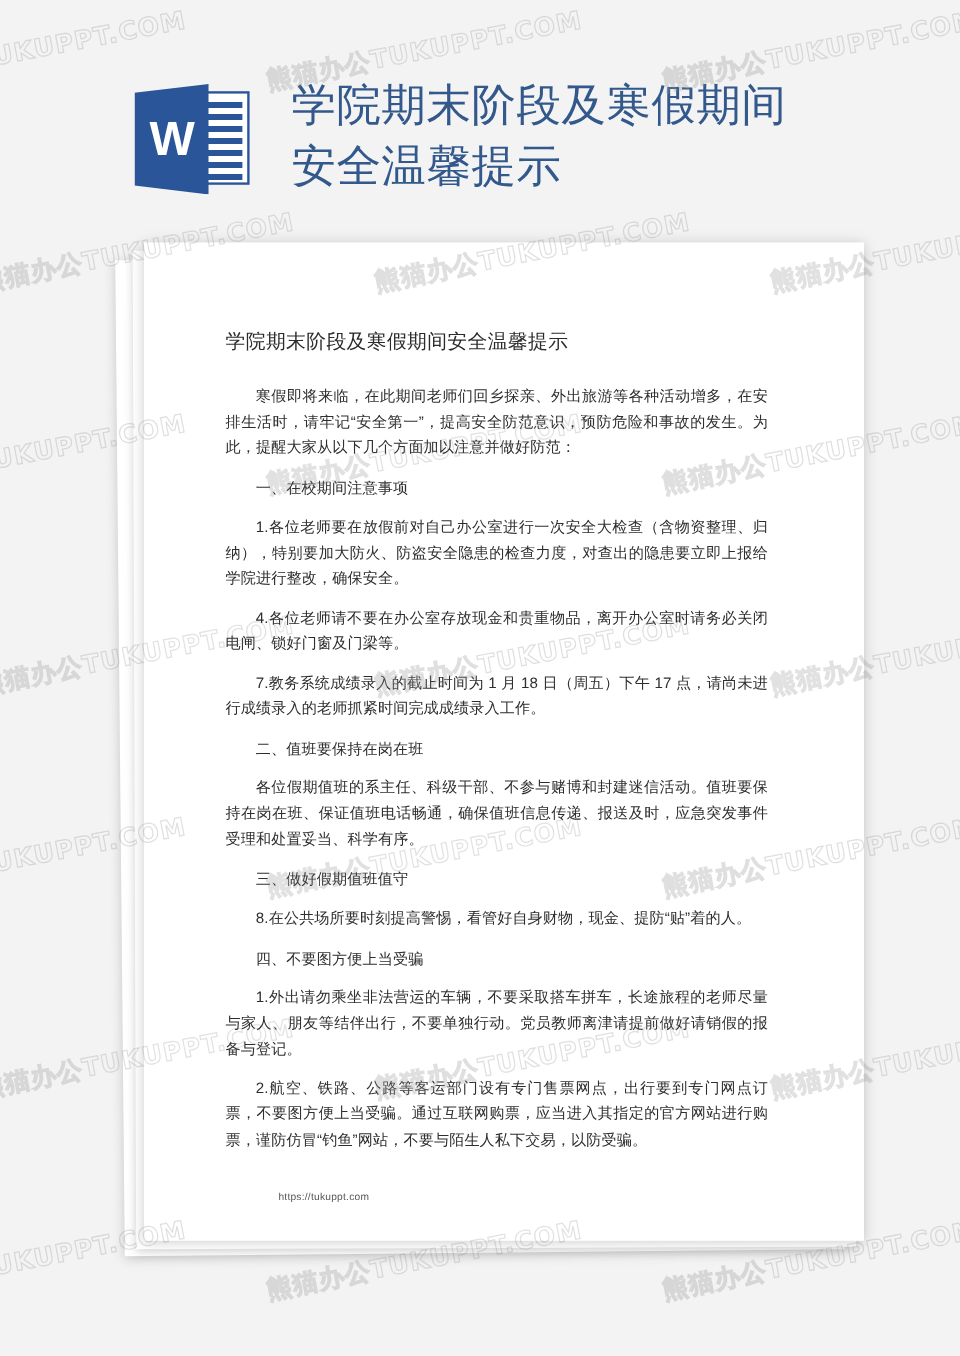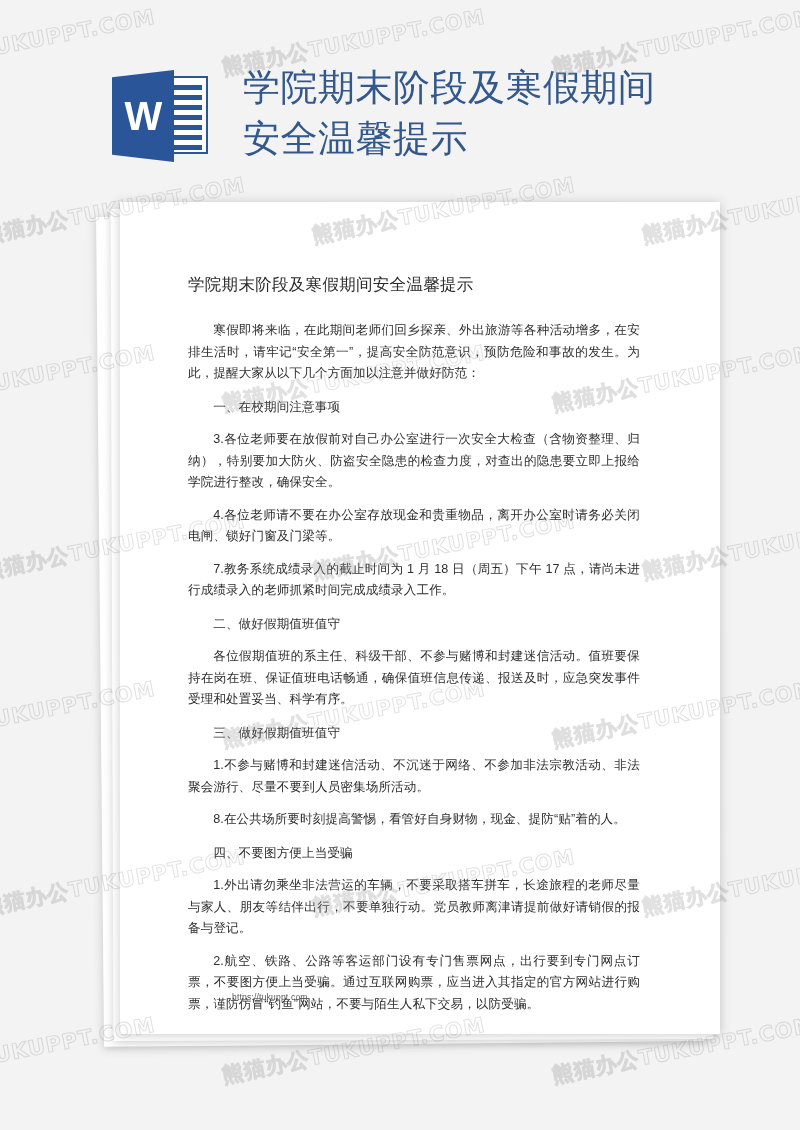--- a/index.html
+++ b/index.html
@@ -227,27 +227,26 @@
   </div>
   <div class="header-title">学院期末阶段及寒假期间安全温馨提示</div>
 </div>
 
 <div class="doc">
   <div class="doc-inner">
     <h1 class="doc-title">学院期末阶段及寒假期间安全温馨提示</h1>
     <div id="doc-paragraphs">
         <p class="indent">寒假即将来临，在此期间老师们回乡探亲、外出旅游等各种活动增多，在安排生活时，请牢记“安全第一”，提高安全防范意识，预防危险和事故的发生。为此，提醒大家从以下几个方面加以注意并做好防范：</p>
         <p class="heading">一、在校期间注意事项</p>
-        <p class="item">3.各位老师要在放假前对自己办公室进行一次安全大检查（含物资整理、归纳），特别要加大防火、防盗安全隐患的检查力度，对查出的隐患要立即上报给学院进行整改，确保安全。</p>
+        <p class="item">1.各位老师要在放假前对自己办公室进行一次安全大检查（含物资整理、归纳），特别要加大防火、防盗安全隐患的检查力度，对查出的隐患要立即上报给学院进行整改，确保安全。</p>
         <p class="item">4.各位老师请不要在办公室存放现金和贵重物品，离开办公室时请务必关闭电闸、锁好门窗及门梁等。</p>
         <p class="item">7.教务系统成绩录入的截止时间为 1 月 18 日（周五）下午 17 点，请尚未进行成绩录入的老师抓紧时间完成成绩录入工作。</p>
-        <p class="heading">二、做好假期值班值守</p>
+        <p class="heading">二、值班要保持在岗在班</p>
         <p class="indent">各位假期值班的系主任、科级干部、不参与赌博和封建迷信活动。值班要保持在岗在班、保证值班电话畅通，确保值班信息传递、报送及时，应急突发事件受理和处置妥当、科学有序。</p>
         <p class="heading">三、做好假期值班值守</p>
-        <p class="item">1.不参与赌博和封建迷信活动、不沉迷于网络、不参加非法宗教活动、非法聚会游行、尽量不要到人员密集场所活动。</p>
         <p class="item">8.在公共场所要时刻提高警惕，看管好自身财物，现金、提防“贴”着的人。</p>
         <p class="heading">四、不要图方便上当受骗</p>
         <p class="item">1.外出请勿乘坐非法营运的车辆，不要采取搭车拼车，长途旅程的老师尽量与家人、朋友等结伴出行，不要单独行动。党员教师离津请提前做好请销假的报备与登记。</p>
         <p class="item">2.航空、铁路、公路等客运部门设有专门售票网点，出行要到专门网点订票，不要图方便上当受骗。通过互联网购票，应当进入其指定的官方网站进行购票，谨防仿冒“钓鱼”网站，不要与陌生人私下交易，以防受骗。</p>
       </div>
   </div>
   <div class="doc-footer">https://tukuppt.com</div>
 </div>
 
 <div class="wm-layer">

